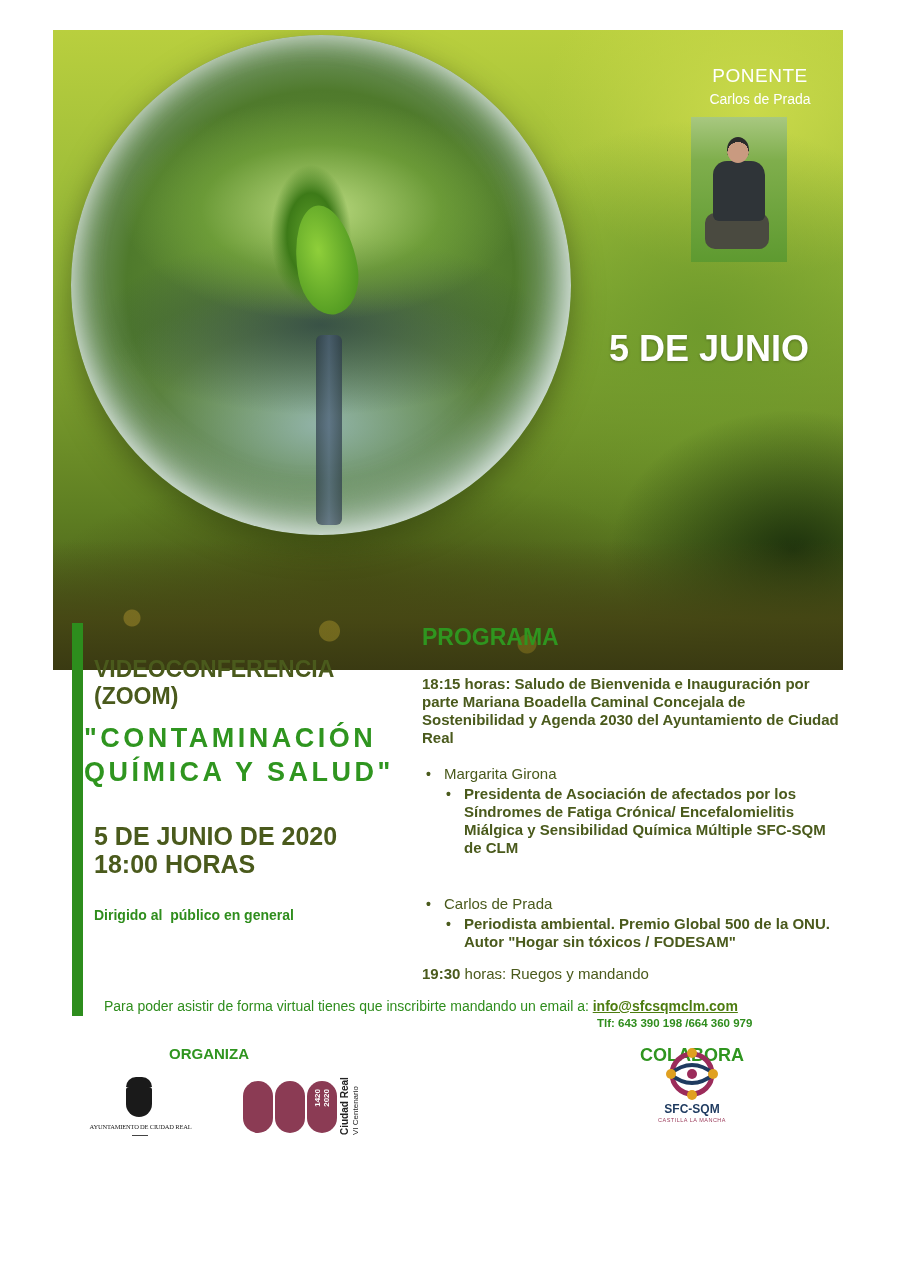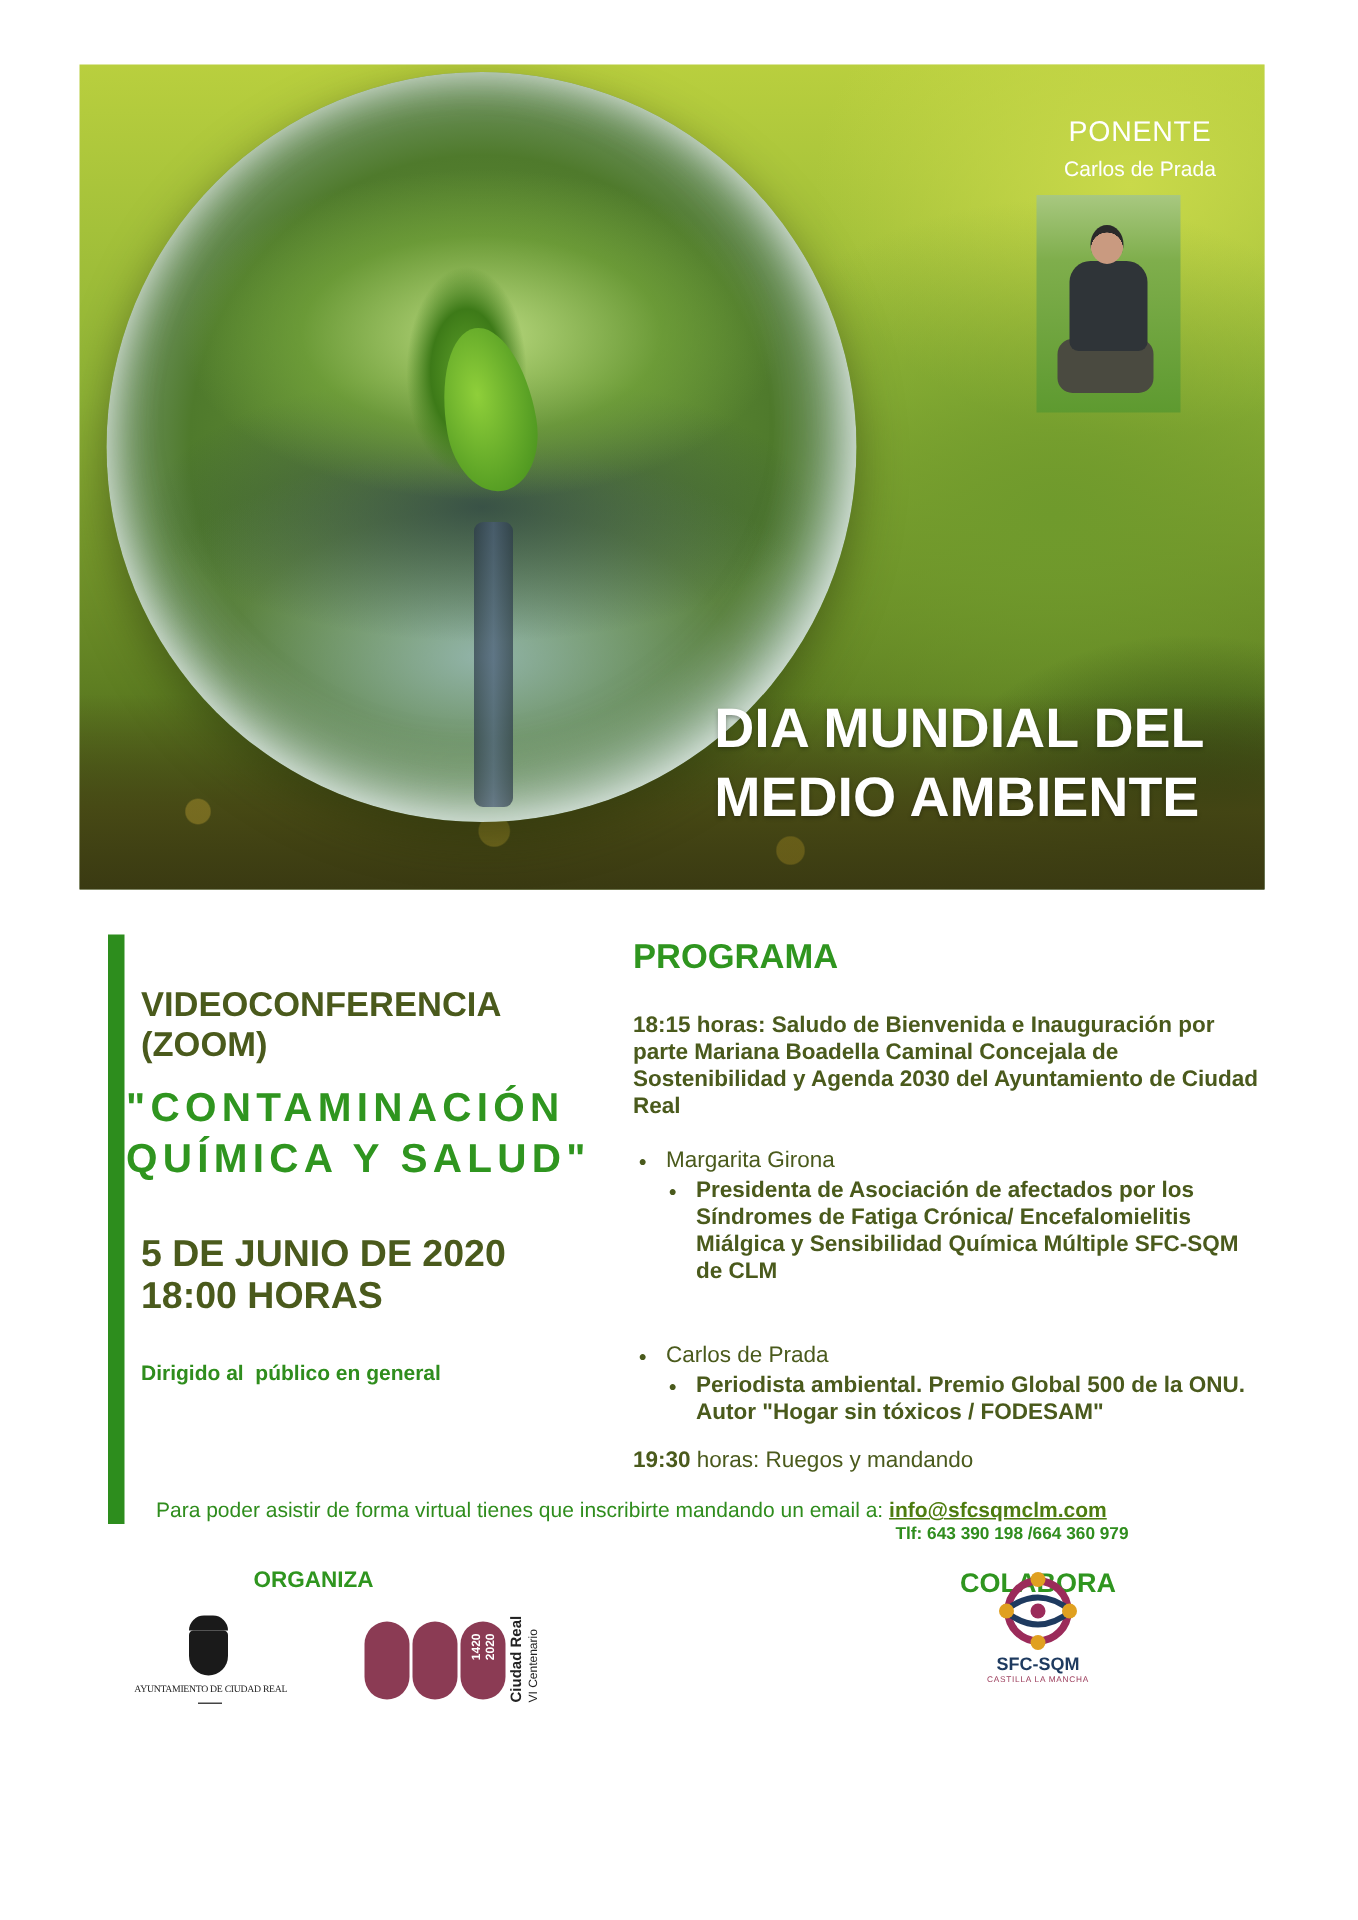--- a/index.html
+++ b/index.html
@@ -1,20 +1,20 @@
 <!DOCTYPE html>
 <html><head>
 <meta charset="utf-8">
 <style>
   html, body { margin:0; padding:0; }
   body { width:905px; height:1280px; background:#ffffff; position:relative; overflow:hidden;
          font-family:"Liberation Sans", "DejaVu Sans", sans-serif; }
 
   
-  .banner { position:absolute; left:53px; top:43px; width:790px; height:550px; overflow:hidden;
+  .banner { position:absolute; left:53px; top:30px; width:790px; height:640px; overflow:hidden;
     background:
       radial-gradient(ellipse 260px 200px at 740px 520px, rgba(20,40,10,0.85), rgba(20,40,10,0) 70%),
       radial-gradient(ellipse 420px 160px at 300px 560px, rgba(70,80,20,0.95), rgba(70,80,20,0) 75%),
       radial-gradient(ellipse 360px 300px at 650px 300px, #6f9a2c 0%, rgba(111,154,44,0) 70%),
       radial-gradient(ellipse 300px 240px at 700px 80px, #c9d94a 0%, rgba(201,217,74,0) 70%),
       linear-gradient(180deg, #b9cf3e 0%, #8fb336 40%, #5f7f22 75%, #3f4f16 100%);
   }
   .moss { position:absolute; left:0; right:0; bottom:0; height:130px;
     background:
       radial-gradient(circle at 10% 60%, rgba(150,130,40,0.6) 0 8px, transparent 9px),
@@ -116,24 +116,21 @@
   </div>
 
   <div class="ponente-label">PONENTE</div>
   <div class="ponente-name">Carlos de Prada</div>
   <div class="speaker-photo">
     <div class="legs"></div>
     <div class="body"></div>
     <div class="head"></div>
   </div>
 
-  <div class="title-banner">
-    <div>DIA MUNDIAL DEL</div>
-    <div>MEDIO AMBIENTE</div>
-  </div>
+  <div class="date-banner">5 DE JUNIO</div>
 </div>
 
 <div class="green-bar"></div>
 
 <div class="video-title">
   <div>VIDEOCONFERENCIA</div>
   <div>(ZOOM)</div>
 </div>
 
 <div class="talk-title">

